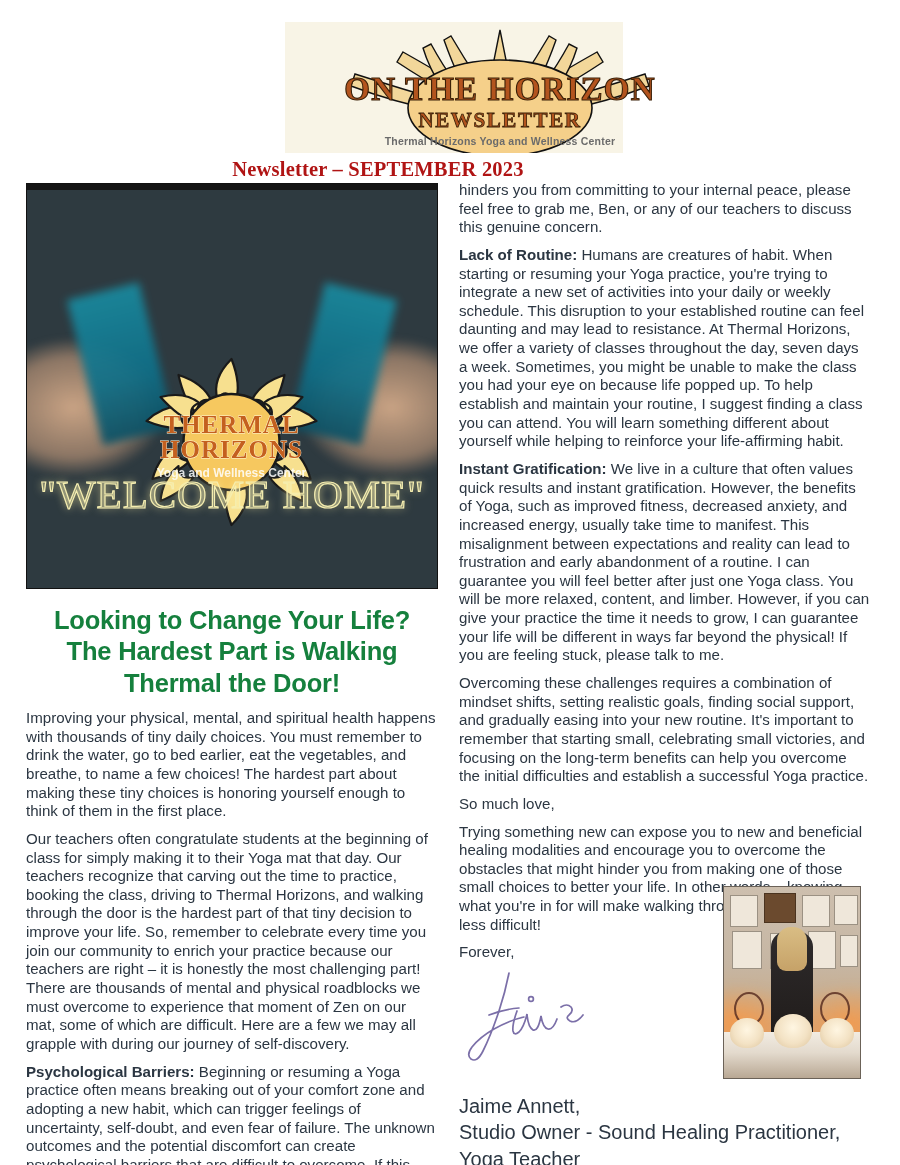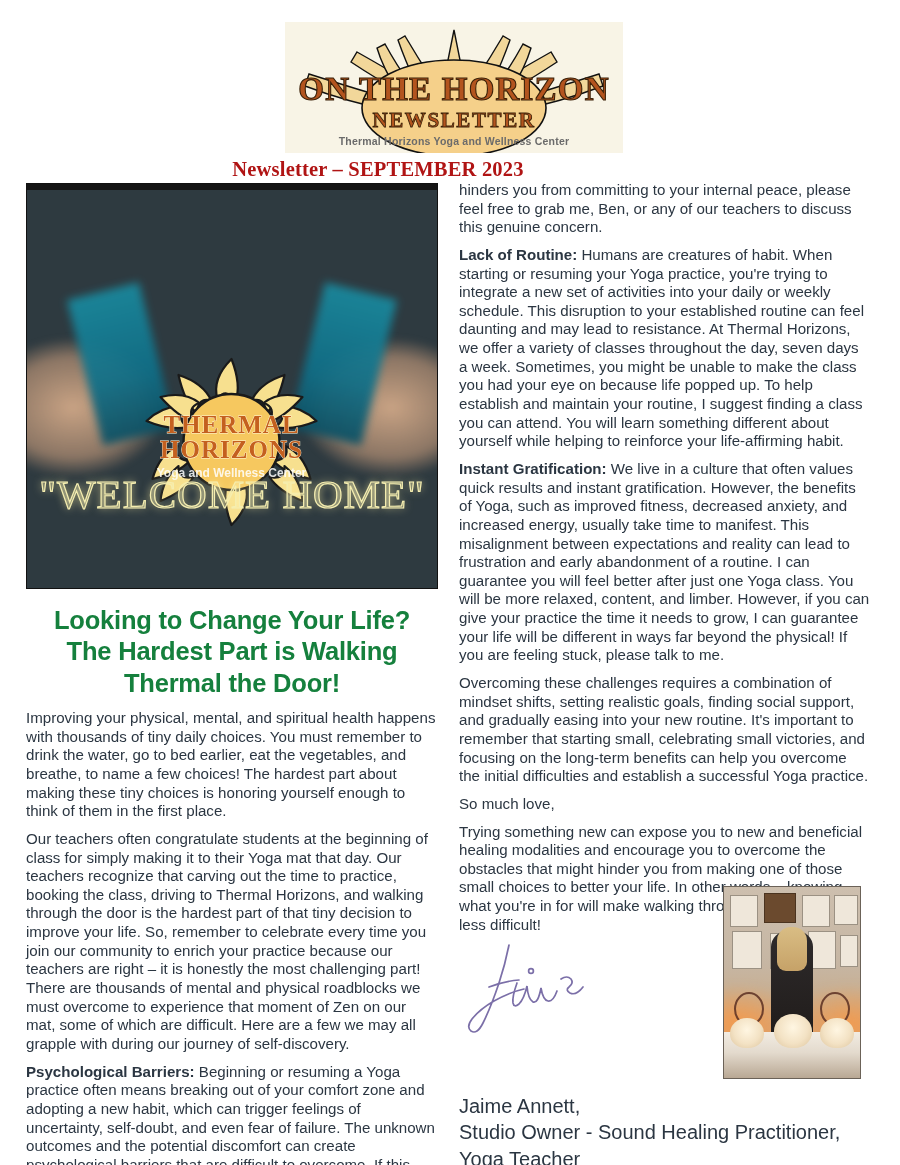--- a/index.html
+++ b/index.html
@@ -29,20 +29,21 @@
     width: 338px;
     height: 131px;
     background: #f8f4e6;
   }
   .logo-wrap {
     position: absolute;
     left: 285px;
     top: 22px;
     width: 338px;
     height: 131px;
+    padding-left: 46px;
   }
   .logo-wrap svg { display: block; }
 
   .date-line {
     position: absolute;
     top: 158px;
     left: 0;
     width: 756px;
     text-align: center;
     color: #b01414;
@@ -370,20 +371,21 @@
     <p class="body"><span class="lead-in">Lack of Routine:</span><span> Humans are creatures of habit. When starting or resuming your Yoga practice, you're trying to integrate a new set of activities into your daily or weekly schedule. This disruption to your established routine can feel daunting and may lead to resistance. At Thermal Horizons, we offer a variety of classes throughout the day, seven days a week. Sometimes, you might be unable to make the class you had your eye on because life popped up. To help establish and maintain your routine, I suggest finding a class you can attend. You will learn something different about yourself while helping to reinforce your life-affirming habit.</span></p>
 
     <p class="body"><span class="lead-in">Instant Gratification:</span><span> We live in a culture that often values quick results and instant gratification. However, the benefits of Yoga, such as improved fitness, decreased anxiety, and increased energy, usually take time to manifest. This misalignment between expectations and reality can lead to frustration and early abandonment of a routine. I can guarantee you will feel better after just one Yoga class. You will be more relaxed, content, and limber. However, if you can give your practice the time it needs to grow, I can guarantee your life will be different in ways far beyond the physical! If you are feeling stuck, please talk to me.</span></p>
 
     <p class="body">Overcoming these challenges requires a combination of mindset shifts, setting realistic goals, finding social support, and gradually easing into your new routine. It's important to remember that starting small, celebrating small victories, and focusing on the long-term benefits can help you overcome the initial difficulties and establish a successful Yoga practice.</p>
 
     <p class="body signoff">So much love,</p>
 
     <p class="body">Trying something new can expose you to new and beneficial healing modalities and encourage you to overcome the obstacles that might hinder you from making one of those small choices to better your life. In other words – knowing what you're in for will make walking through that door much less difficult!</p>
 
+    <p class="body signoff">Forever,</p>
 
     <div class="sig-area">
       <div class="signature">
         <svg viewBox="0 0 140 104" width="140" height="104" aria-hidden="true">
           <g fill="none" stroke="#7b6fa8" stroke-width="1.7" stroke-linecap="round">
             <path d="M44 6 q-4 20-10 38 q-8 24-16 40 q-6 12-12 8 q-5-4 1-12 q8-10 22-18 q16-9 30-12"></path>
             <path d="M24 48 q16-6 30-7"></path>
             <path d="M52 44 q-5 14-4 20 q1 5 6 1 q5-5 8-18 q1 13 6 16 q5 2 8-14 q2 12 7 13 q5 1 9-10"></path>
             <circle cx="66" cy="32" r="2.4"></circle>
             <path d="M96 40 q6-4 10 0 q3 4-2 8 q-4 3 1 6 q6 3 13-6"></path>

